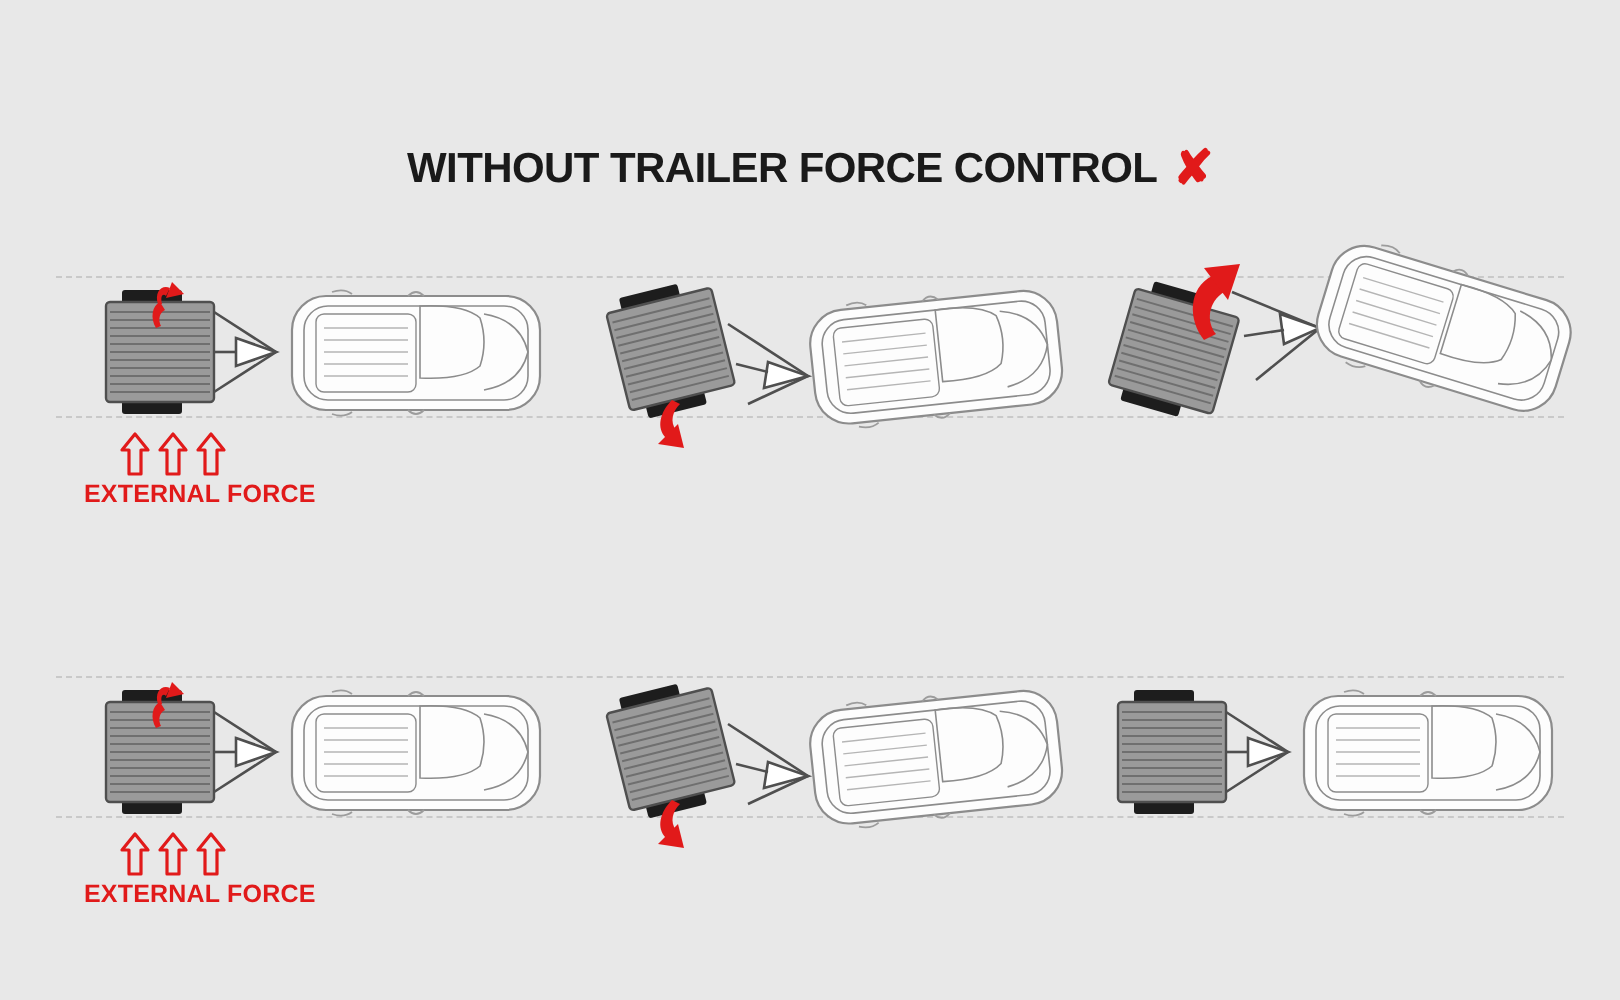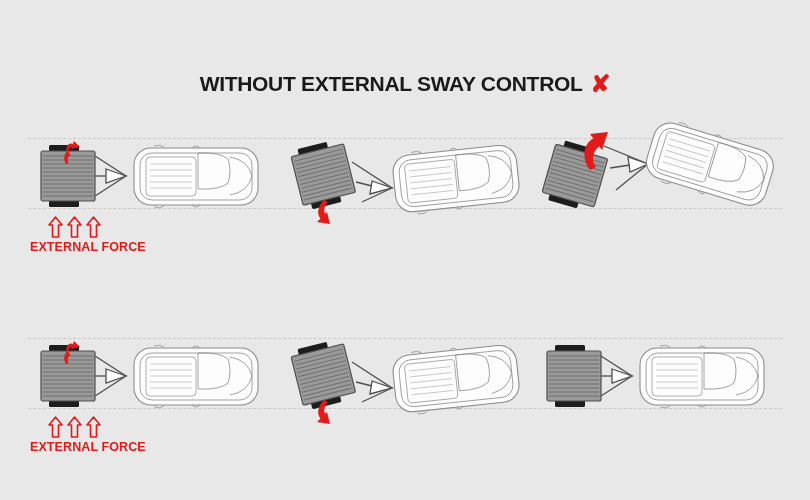--- a/index.html
+++ b/index.html
@@ -37,21 +37,21 @@
 
   
   .lane{
     position:absolute;
     height:0;
     border-top:1px dashed #c9c9c9;
     left:28px;right:28px;
   }
 
   
-  .panel{position:absolute;}
+  .panel{position:absolute;margin-left:12px;}
 
   
   .extforce{position:absolute;}
   .arrows{display:flex;gap:4px;}
   .ef-label{
     color:#e11a1a;
     font-weight:bold;
     font-size:12.5px;
     letter-spacing:0.1px;
     margin-top:2px;
@@ -59,21 +59,21 @@
     font-stretch:condensed;
   }
   svg{display:block;overflow:visible;}
 </style>
 </head>
 <body>
 
 <div class="stage">
 
   <div class="title" id="title-without">
-    <span>WITHOUT EXTERNAL SWAY CONTROL</span><span class="mark x">✘</span>
+    <span>WITHOUT TRAILER FORCE CONTROL</span><span class="mark x">✘</span>
   </div>
 
   <div class="lane" style="top:138px;"></div>
   <div class="lane" style="top:208px;"></div>
 
   <div class="panel" style="left:40px;top:142px;">
     <svg width="230" height="70" viewBox="0 0 230 70">
 
       <g>
         <rect x="9" y="3" width="30" height="9" rx="1.5" fill="#1d1d1d"></rect>

